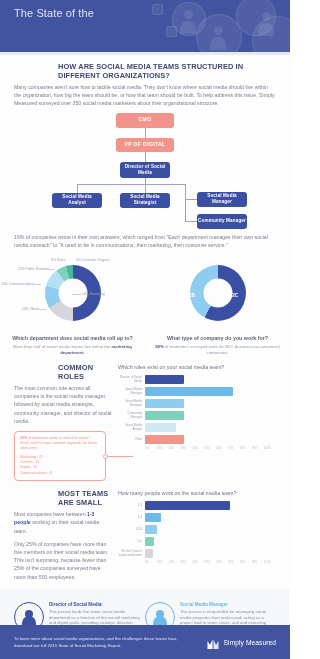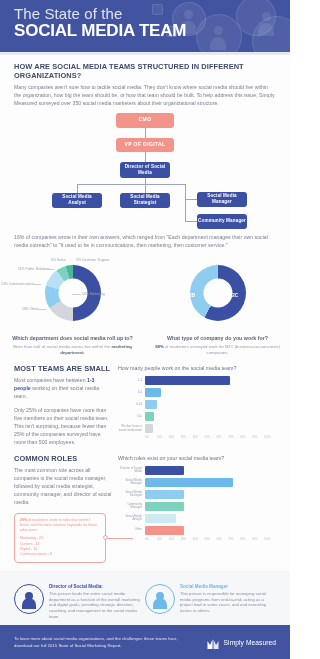--- a/index.html
+++ b/index.html
@@ -24,34 +24,34 @@
     position: absolute; border-radius: 50%;
     background: rgba(255,255,255,0.07);
     border: 1px solid rgba(255,255,255,0.10);
   }
   .hb-person {
     position: absolute; border-radius: 50%;
     background: rgba(255,255,255,0.10);
   }
   .header-text { position: absolute; left: 14px; top: 7px; }
   .h-small {
-    color: #dfe3f2; font-size: 15px; font-weight: 400;
+    color: #dfe3f2; font-size: 11px; font-weight: 400;
     letter-spacing: .1px; line-height: 13px;
   }
   .h-big {
     color: #ffffff; font-size: 17px; font-weight: bold;
     letter-spacing: -.2px; line-height: 20px; margin-top: 1px;
   }
   .header-rule { height: 3px; background: #e8e9ee; }
 
   
   .sec { padding: 0 14px; }
   .sec-title {
     font-size: 7.4px; font-weight: bold; color: #3f4a6b;
-    letter-spacing: .1px; text-transform: uppercase;
+    letter-spacing: .1px; text-transform: uppercase; margin-left: 44px;
   }
   .sec-body {
     font-size: 5.2px; color: #7a8092; line-height: 8.2px;
     margin-top: 3px; text-align: left;
   }
   .strong-blue { color: #4254a0; font-weight: bold; }
 
   
   .org { position: relative; height: 112px; margin-top: 5px; }
   .node {
@@ -175,21 +175,20 @@
       <div class="hb-person" style="width:16px;height:13px;border-radius:8px 8px 0 0;left:180px;top:21px;"></div>
       <div class="hb-person" style="width:9px;height:9px;border-radius:50%;left:214px;top:26px;"></div>
       <div class="hb-person" style="width:16px;height:13px;border-radius:8px 8px 0 0;left:210px;top:37px;"></div>
       <div class="hb-person" style="width:9px;height:9px;border-radius:50%;left:262px;top:12px;"></div>
       <div class="hb-person" style="width:16px;height:13px;border-radius:8px 8px 0 0;left:258px;top:23px;"></div>
       <div class="hb-circle" style="width:11px;height:11px;left:152px;top:4px;border-radius:2px;"></div>
       <div class="hb-circle" style="width:11px;height:11px;left:166px;top:26px;border-radius:2px;"></div>
     </div>
     <div class="header-text">
       <div class="h-small">The State of the</div>
-      <div class="h-big">SOCIAL MEDIA TEAM</div>
     </div>
   </div>
   <div class="header-rule"></div>
 
   <div class="sec" style="padding-top:7px;">
     <div class="sec-title">HOW ARE SOCIAL MEDIA TEAMS STRUCTURED IN DIFFERENT ORGANIZATIONS?</div>
     <div class="sec-body">Many companies aren't sure how to tackle social media. They don't know where social media should live within the organization, how big the team should be, or how that team should be built. To help address this issue, Simply Measured surveyed over 350 social media marketers about their organizational structure.</div>
 
     <div class="org">
       <div class="node peach" style="left:102px;top:0px;width:58px;height:15px;">CMO</div>
@@ -251,133 +250,133 @@
         <div class="dlabel-in" style="left:84px;top:36px;">B2C</div>
         <div class="dlabel-in" style="left:41px;top:36px;">B2B</div>
       </div>
       <div class="dcap">What type of company do you work for?</div>
       <div class="dsub">
         <b>58%</b><span> of marketers surveyed work for B2C (business-to-consumer) companies.</span>
       </div>
     </div>
   </div>
 
-  <div class="sec split" style="margin-top:8px;">
+  <div class="sec split" style="margin-top:7px;">
     <div class="split-left">
-      <div class="sec-title">MOST TEAMS ARE SMALL</div>
-      <div class="sec-body">
-        <span>Most companies have between </span><span class="strong-blue">1-3 people</span><span> working on their social media team.</span>
-      </div>
-      <div class="sec-body" style="margin-top:5px;">Only 25% of companies have more than five members on their social media team. This isn't surprising, because fewer than 25% of the companies surveyed have more than 500 employees.</div>
+      <div class="sec-title">COMMON ROLES</div>
+      <div class="sec-body">The most common role across all companies is the social media manager, followed by social media strategist, community manager, and director of social media.</div>
+      <div class="callout">
+        <div class="callout-txt">
+          <b>29%</b><span> of marketers wrote in roles that weren't listed, and the most common keywords for those roles were:</span>
+        </div>
+        <div class="callout-list">
+          <div>Marketing - 21</div>
+          <div>Content - 11</div>
+          <div>Digital - 10</div>
+          <div>Communications - 8</div>
+        </div>
+        <div class="callout-line"></div>
+        <div class="callout-dot"></div>
+      </div>
     </div>
     <div class="split-right">
-      <div class="chart-title">How many people work on the social media team?</div>
+      <div class="chart-title">Which roles exist on your social media team?</div>
       <div class="bars">
         <div class="bar-row">
-          <div class="bar-label">1-3</div>
-          <div class="bar-track">
-              <div class="bar-fill" style="width:65%;background:#3b4fa3;"></div>
-            </div>
-        </div>
-        <div class="bar-row">
-          <div class="bar-label">4-5</div>
-          <div class="bar-track">
-              <div class="bar-fill" style="width:12%;background:#6cb9ea;"></div>
-            </div>
-        </div>
-        <div class="bar-row">
-          <div class="bar-label">6-10</div>
-          <div class="bar-track">
-              <div class="bar-fill" style="width:9%;background:#8ecdf0;"></div>
-            </div>
-        </div>
-        <div class="bar-row">
-          <div class="bar-label">10+</div>
-          <div class="bar-track">
-              <div class="bar-fill" style="width:7%;background:#7ed2bd;"></div>
-            </div>
-        </div>
-        <div class="bar-row">
-          <div class="bar-label">We don't have a social media team</div>
-          <div class="bar-track">
-              <div class="bar-fill" style="width:6%;background:#d4d6dc;"></div>
+          <div class="bar-label">Director of Social Media</div>
+          <div class="bar-track">
+              <div class="bar-fill" style="width:30%;background:#3b4fa3;"></div>
+            </div>
+        </div>
+        <div class="bar-row">
+          <div class="bar-label">Social Media Manager</div>
+          <div class="bar-track">
+              <div class="bar-fill" style="width:67%;background:#6cb9ea;"></div>
+            </div>
+        </div>
+        <div class="bar-row">
+          <div class="bar-label">Social Media Strategist</div>
+          <div class="bar-track">
+              <div class="bar-fill" style="width:30%;background:#8ecdf0;"></div>
+            </div>
+        </div>
+        <div class="bar-row">
+          <div class="bar-label">Community Manager</div>
+          <div class="bar-track">
+              <div class="bar-fill" style="width:30%;background:#7ed2bd;"></div>
+            </div>
+        </div>
+        <div class="bar-row">
+          <div class="bar-label">Social Media Analyst</div>
+          <div class="bar-track">
+              <div class="bar-fill" style="width:24%;background:#cdeaf2;"></div>
+            </div>
+        </div>
+        <div class="bar-row">
+          <div class="bar-label">Other</div>
+          <div class="bar-track">
+              <div class="bar-fill" style="width:30%;background:#f3948b;"></div>
             </div>
         </div>
       </div>
       <div class="axis">
         <span>0%</span>
         <span>10%</span>
         <span>20%</span>
         <span>30%</span>
         <span>40%</span>
         <span>50%</span>
         <span>60%</span>
         <span>70%</span>
         <span>80%</span>
         <span>90%</span>
         <span>100%</span>
       </div>
     </div>
   </div>
 
-  <div class="sec split" style="margin-top:7px;">
+  <div class="sec split" style="margin-top:8px;">
     <div class="split-left">
-      <div class="sec-title">COMMON ROLES</div>
-      <div class="sec-body">The most common role across all companies is the social media manager, followed by social media strategist, community manager, and director of social media.</div>
-      <div class="callout">
-        <div class="callout-txt">
-          <b>29%</b><span> of marketers wrote in roles that weren't listed, and the most common keywords for those roles were:</span>
-        </div>
-        <div class="callout-list">
-          <div>Marketing - 21</div>
-          <div>Content - 11</div>
-          <div>Digital - 10</div>
-          <div>Communications - 8</div>
-        </div>
-        <div class="callout-line"></div>
-        <div class="callout-dot"></div>
-      </div>
+      <div class="sec-title">MOST TEAMS ARE SMALL</div>
+      <div class="sec-body">
+        <span>Most companies have between </span><span class="strong-blue">1-3 people</span><span> working on their social media team.</span>
+      </div>
+      <div class="sec-body" style="margin-top:5px;">Only 25% of companies have more than five members on their social media team. This isn't surprising, because fewer than 25% of the companies surveyed have more than 500 employees.</div>
     </div>
     <div class="split-right">
-      <div class="chart-title">Which roles exist on your social media team?</div>
+      <div class="chart-title">How many people work on the social media team?</div>
       <div class="bars">
         <div class="bar-row">
-          <div class="bar-label">Director of Social Media</div>
-          <div class="bar-track">
-              <div class="bar-fill" style="width:30%;background:#3b4fa3;"></div>
-            </div>
-        </div>
-        <div class="bar-row">
-          <div class="bar-label">Social Media Manager</div>
-          <div class="bar-track">
-              <div class="bar-fill" style="width:67%;background:#6cb9ea;"></div>
-            </div>
-        </div>
-        <div class="bar-row">
-          <div class="bar-label">Social Media Strategist</div>
-          <div class="bar-track">
-              <div class="bar-fill" style="width:30%;background:#8ecdf0;"></div>
-            </div>
-        </div>
-        <div class="bar-row">
-          <div class="bar-label">Community Manager</div>
-          <div class="bar-track">
-              <div class="bar-fill" style="width:30%;background:#7ed2bd;"></div>
-            </div>
-        </div>
-        <div class="bar-row">
-          <div class="bar-label">Social Media Analyst</div>
-          <div class="bar-track">
-              <div class="bar-fill" style="width:24%;background:#cdeaf2;"></div>
-            </div>
-        </div>
-        <div class="bar-row">
-          <div class="bar-label">Other</div>
-          <div class="bar-track">
-              <div class="bar-fill" style="width:30%;background:#f3948b;"></div>
+          <div class="bar-label">1-3</div>
+          <div class="bar-track">
+              <div class="bar-fill" style="width:65%;background:#3b4fa3;"></div>
+            </div>
+        </div>
+        <div class="bar-row">
+          <div class="bar-label">4-5</div>
+          <div class="bar-track">
+              <div class="bar-fill" style="width:12%;background:#6cb9ea;"></div>
+            </div>
+        </div>
+        <div class="bar-row">
+          <div class="bar-label">6-10</div>
+          <div class="bar-track">
+              <div class="bar-fill" style="width:9%;background:#8ecdf0;"></div>
+            </div>
+        </div>
+        <div class="bar-row">
+          <div class="bar-label">10+</div>
+          <div class="bar-track">
+              <div class="bar-fill" style="width:7%;background:#7ed2bd;"></div>
+            </div>
+        </div>
+        <div class="bar-row">
+          <div class="bar-label">We don't have a social media team</div>
+          <div class="bar-track">
+              <div class="bar-fill" style="width:6%;background:#d4d6dc;"></div>
             </div>
         </div>
       </div>
       <div class="axis">
         <span>0%</span>
         <span>10%</span>
         <span>20%</span>
         <span>30%</span>
         <span>40%</span>
         <span>50%</span>

